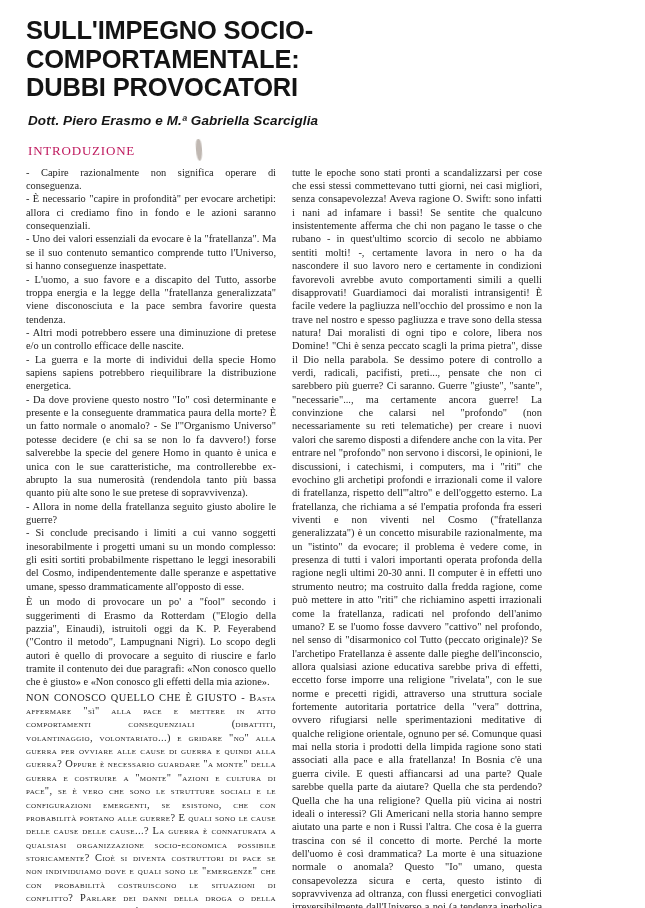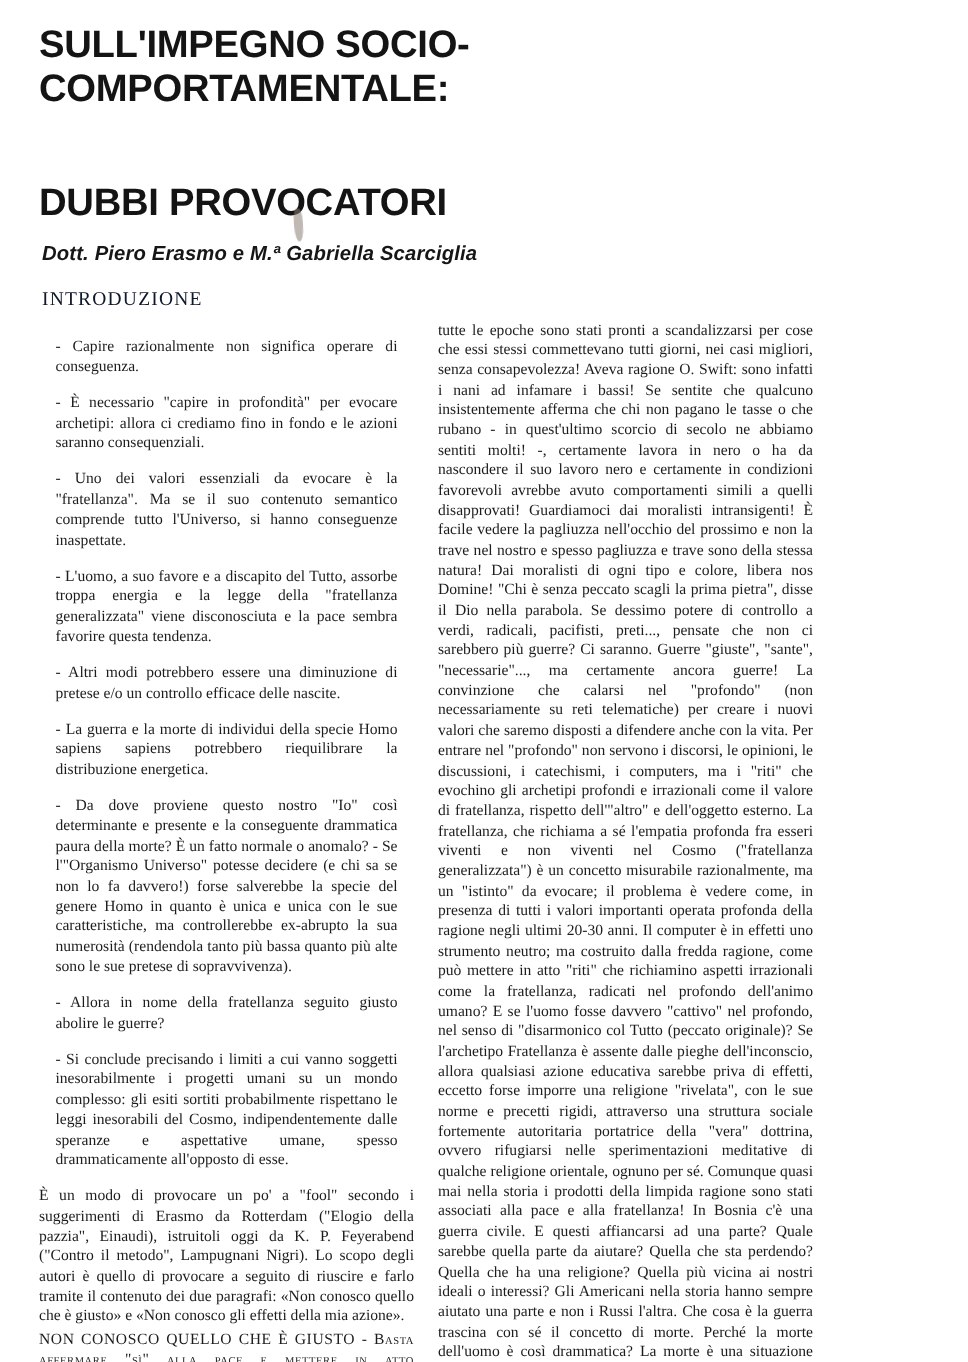--- a/index.html
+++ b/index.html
@@ -29,58 +29,57 @@
     font-family: "Liberation Sans", sans-serif;
     font-weight: bold;
     font-size: 25.5px;
     line-height: 1.12;
     letter-spacing: -0.2px;
     color: #141414;
     margin: 0;
   }
   .doc-title .line2 {
     display: block;
-    margin-top: 48px;
   }
   .authors {
     font-family: "Liberation Sans", sans-serif;
     font-style: italic;
     font-weight: bold;
     font-size: 13.5px;
     margin: 11px 0 0 2px;
     color: #161616;
     letter-spacing: 0.1px;
   }
   .section-heading {
     font-family: "Liberation Serif", serif;
     font-size: 13px;
     letter-spacing: 0.8px;
     margin: 15px 0 7px 2px;
-    color: #0f172a;
+    color: #be185d;
   }
   .columns {
     display: flex;
     gap: 16px;
     padding: 0 26px 0 26px;
     box-sizing: border-box;
   }
   .col {
     width: 288px;
     font-size: 10.4px;
     line-height: 1.285;
     text-align: justify;
     hyphens: auto;
     color: #1c1c1c;
   }
   .col p {
     margin: 0;
     text-indent: 0;
   }
   .col p.dash {
-    margin: 11px;
+    margin: 0;
     padding-left: 0;
   }
   .col p + p {
     margin-top: 0px;
   }
   .col p.spaced {
     margin-top: 2px;
   }
   .subhead {
     font-variant: small-caps;

